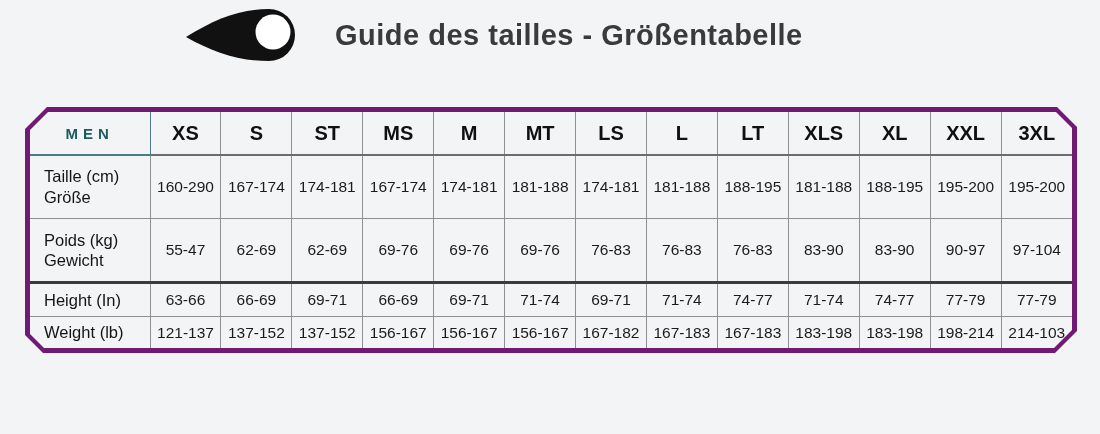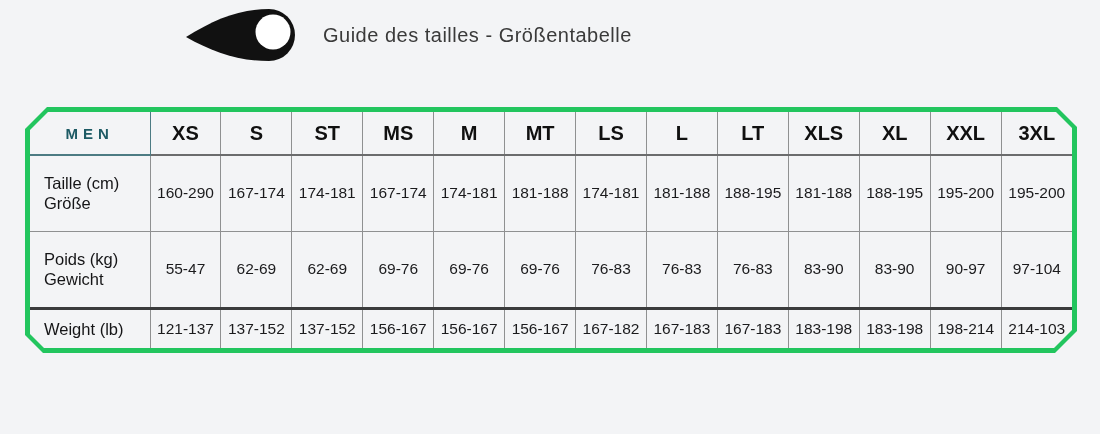--- a/index.html
+++ b/index.html
@@ -12,33 +12,33 @@
     overflow:hidden;
   }
   .header{
     position:absolute;
     left:185px;top:6px;
     display:flex;align-items:center;gap:26px;
     height:58px;
   }
   .logo{width:112px;height:54px;flex:0 0 auto;}
   .page-title{
-    margin:0;
-    font-size:20px;
-    font-weight:400;
+    margin:12px;
+    font-size:29px;
+    font-weight:700;
     letter-spacing:0.5px;
     color:#3a3a3a;
     white-space:nowrap;
   }
   
   .table-frame{
     position:absolute;
     left:25px;top:107px;
     width:1052px;height:246px;
-    background:#22c55e;
+    background:#701a75;
     clip-path:polygon(22px 0, calc(100% - 20px) 0, 100% 20px,
                       100% calc(100% - 22px), calc(100% - 22px) 100%,
                       18px 100%, 0 calc(100% - 18px), 0 22px);
   }
   .table-inner{
     position:absolute;
     inset:5px;
     background:#f3f4f6;
     clip-path:polygon(18px 0, calc(100% - 16px) 0, 100% 16px,
                       100% calc(100% - 18px), calc(100% - 18px) 100%,
@@ -159,20 +159,38 @@
             <td>76-83</td>
             <td>76-83</td>
             <td>76-83</td>
             <td>83-90</td>
             <td>83-90</td>
             <td>90-97</td>
             <td>97-104</td>
           </tr>
           <tr>
             <td class="row-label">
+              <span>Height (In)</span>
+            </td>
+            <td>63-66</td>
+            <td>66-69</td>
+            <td>69-71</td>
+            <td>66-69</td>
+            <td>69-71</td>
+            <td>71-74</td>
+            <td>69-71</td>
+            <td>71-74</td>
+            <td>74-77</td>
+            <td>71-74</td>
+            <td>74-77</td>
+            <td>77-79</td>
+            <td>77-79</td>
+          </tr>
+          <tr>
+            <td class="row-label">
               <span>Weight (lb)</span>
             </td>
             <td>121-137</td>
             <td>137-152</td>
             <td>137-152</td>
             <td>156-167</td>
             <td>156-167</td>
             <td>156-167</td>
             <td>167-182</td>
             <td>167-183</td>

